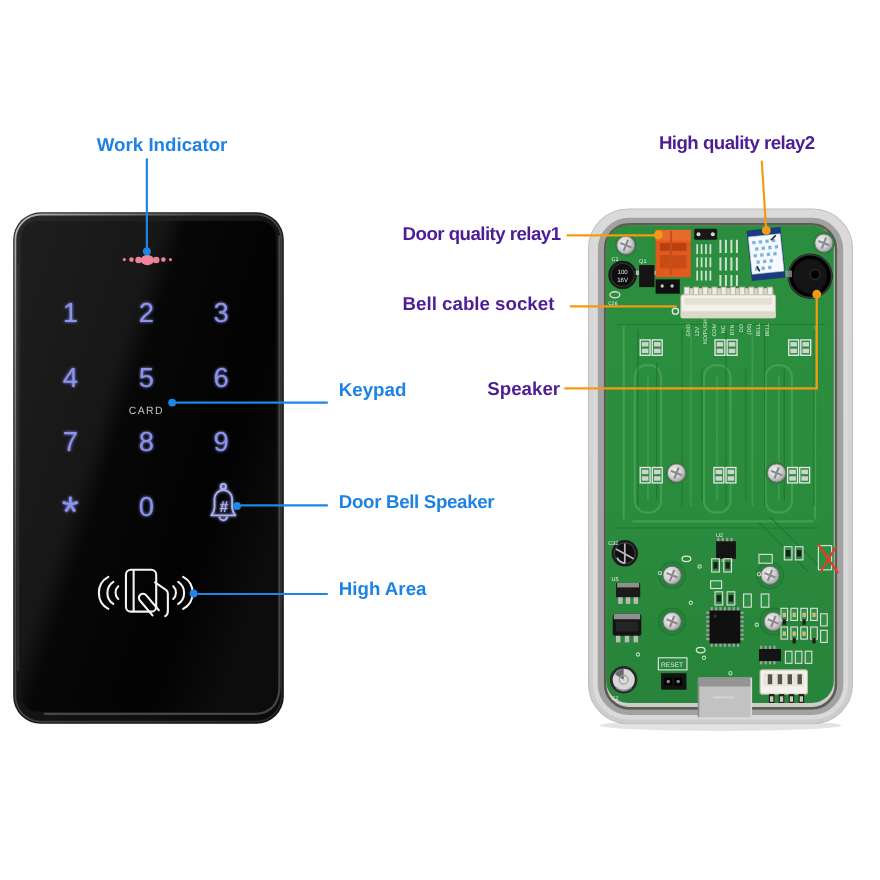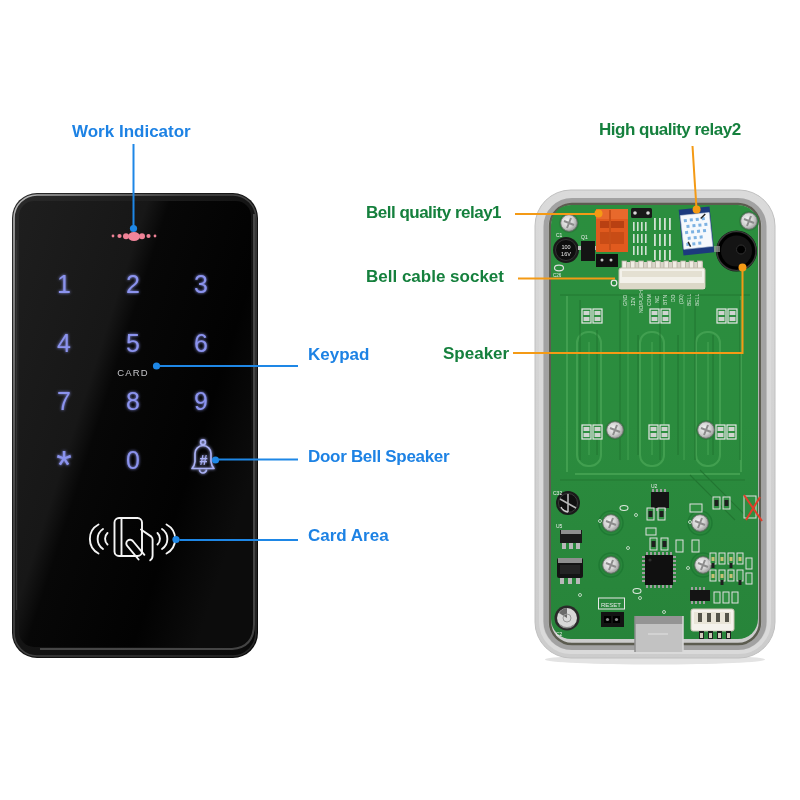--- a/index.html
+++ b/index.html
@@ -1,20 +1,20 @@
 <!DOCTYPE html>
 <html><head>
 <meta charset="utf-8">
 <style>
   html,body{margin:0;padding:0;}
   body{width:800px;height:800px;background:#ffffff;position:relative;overflow:hidden;
        font-family:"Liberation Sans", sans-serif;}
   .lbl{position:absolute;font-weight:bold;font-size:17px;line-height:17px;white-space:nowrap;}
   .blue{color:#1d82e4;}
-  .orange{color:#15803d;}
+  .orange{color:#4c1d95;}
   svg{position:absolute;left:0;top:0;}
 </style>
 </head>
 <body>
 <svg width="800" height="800" viewBox="0 0 800 800">
   <defs>
     <linearGradient id="bodyG" x1="0" y1="0" x2="1" y2="1">
       <stop offset="0" stop-color="#2a2a2a"></stop>
       <stop offset="0.5" stop-color="#141414"></stop>
       <stop offset="1" stop-color="#0a0a0a"></stop>
@@ -543,20 +543,20 @@
     <line x1="515" y1="214" x2="596" y2="214"></line>
       <circle cx="598.5" cy="213.5" r="4" stroke="none"></circle>
     <line x1="518" y1="278.5" x2="615" y2="278.5"></line>
     <path d="M513,353 H742.5 V269" fill="none"></path>
       <circle cx="742.5" cy="267.5" r="4" stroke="none"></circle>
     <line x1="692.5" y1="146" x2="696.3" y2="206"></line>
       <circle cx="696.6" cy="209.5" r="4" stroke="none"></circle>
   </g>
 </svg>
 
-<div class="lbl blue" style="left:72px;  top:123px;">Work Indicator</div>
+<div class="lbl blue" style="left:88px;  top:123px;">Work Indicator</div>
 <div class="lbl orange" style="left:599px; top:120.5px; letter-spacing:-0.5px;">High quality relay2</div>
-<div class="lbl orange" style="left:366px; top:203.5px; letter-spacing:-0.5px;">Bell quality relay1</div>
+<div class="lbl orange" style="left:366px; top:203.5px; letter-spacing:-0.5px;">Door quality relay1</div>
 <div class="lbl orange" style="left:366px; top:268px;">Bell cable socket</div>
 <div class="lbl orange" style="left:443px; top:345px;">Speaker</div>
 <div class="lbl blue" style="left:308px; top:346px;">Keypad</div>
 <div class="lbl blue" style="left:308px; top:448px; letter-spacing:-0.3px;">Door Bell Speaker</div>
-<div class="lbl blue" style="left:308px; top:527px;">Card Area</div>
+<div class="lbl blue" style="left:308px; top:527px;">High Area</div>
 
 </body></html>

